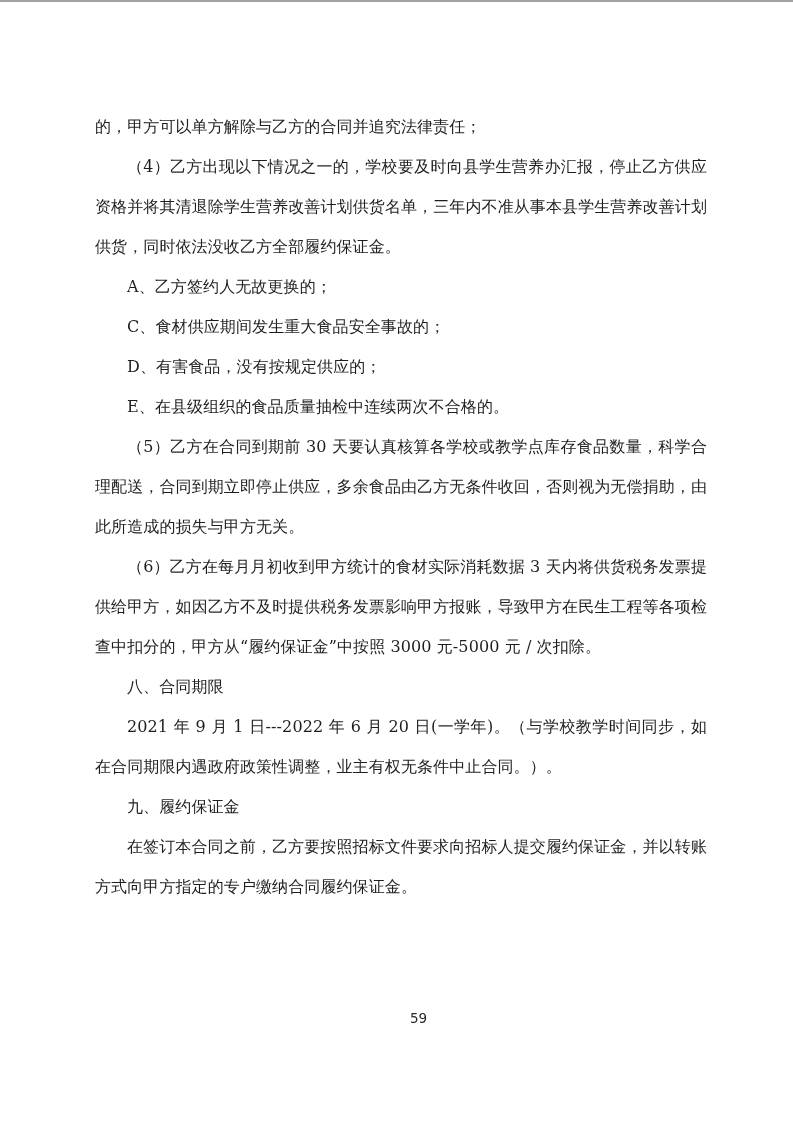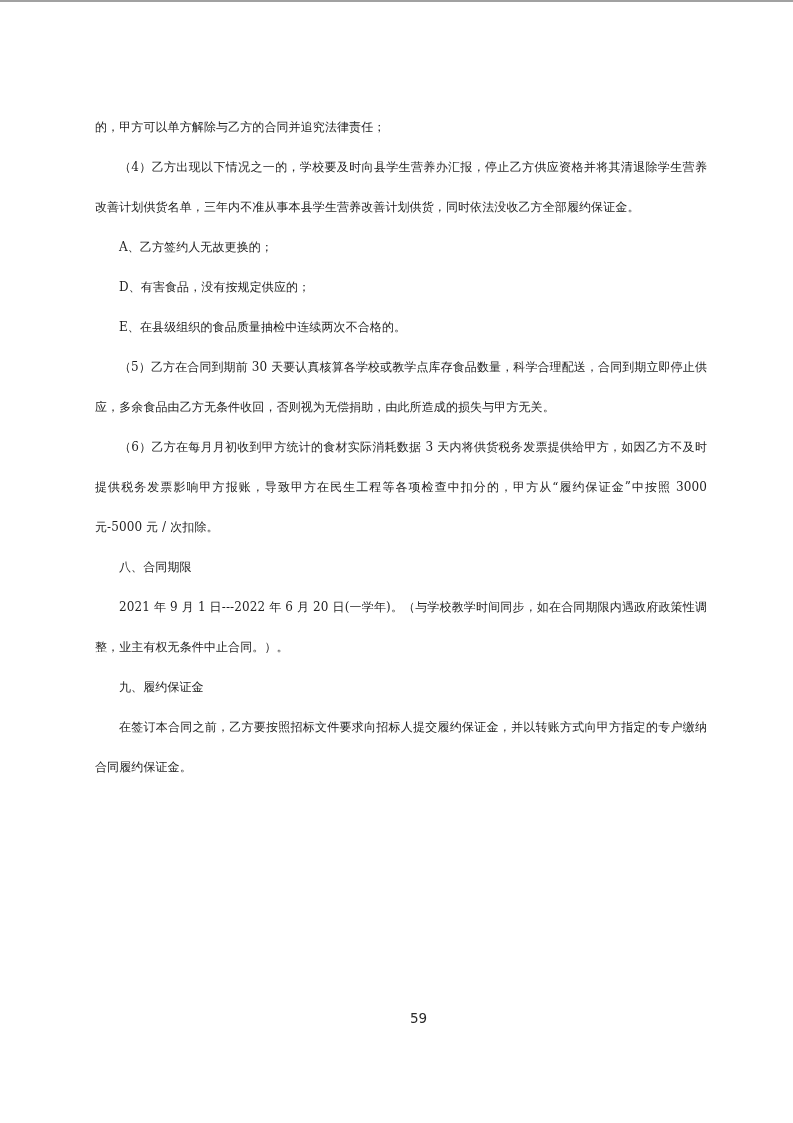--- a/index.html
+++ b/index.html
@@ -34,21 +34,21 @@
   }
   .content {
     position: absolute;
     left: 95px;
     top: 107px;
     width: 612px;
   }
   .para {
     margin: 0;
     padding: 0;
-    font-size: 12px;
+    font-size: 16px;
     line-height: 40px;
     text-align: justify;
     letter-spacing: 0.1px;
     color: #1e1e1e;
   }
   .indent {
     text-indent: 2em;
   }
   .page-num {
     position: absolute;
@@ -66,20 +66,21 @@
 </head>
 <body>
 
 <div class="page">
   <div class="top-edge"></div>
 
   <div class="content">
     <p class="para">的，甲方可以单方解除与乙方的合同并追究法律责任；</p>
     <p class="para indent">（4）乙方出现以下情况之一的，学校要及时向县学生营养办汇报，停止乙方供应资格并将其清退除学生营养改善计划供货名单，三年内不准从事本县学生营养改善计划供货，同时依法没收乙方全部履约保证金。</p>
     <p class="para indent">A、乙方签约人无故更换的；</p>
+    <p class="para indent">C、食材供应期间发生重大食品安全事故的；</p>
     <p class="para indent">D、有害食品，没有按规定供应的；</p>
     <p class="para indent">E、在县级组织的食品质量抽检中连续两次不合格的。</p>
     <p class="para indent">（5）乙方在合同到期前 30 天要认真核算各学校或教学点库存食品数量，科学合理配送，合同到期立即停止供应，多余食品由乙方无条件收回，否则视为无偿捐助，由此所造成的损失与甲方无关。</p>
     <p class="para indent">（6）乙方在每月月初收到甲方统计的食材实际消耗数据 3 天内将供货税务发票提供给甲方，如因乙方不及时提供税务发票影响甲方报账，导致甲方在民生工程等各项检查中扣分的，甲方从“履约保证金”中按照 3000 元-5000 元 / 次扣除。</p>
     <p class="para indent">八、合同期限</p>
     <p class="para indent">2021 年 9 月 1 日---2022 年 6 月 20 日(一学年)。（与学校教学时间同步，如在合同期限内遇政府政策性调整，业主有权无条件中止合同。）。</p>
     <p class="para indent">九、履约保证金</p>
     <p class="para indent">在签订本合同之前，乙方要按照招标文件要求向招标人提交履约保证金，并以转账方式向甲方指定的专户缴纳合同履约保证金。</p>
   </div>
 

